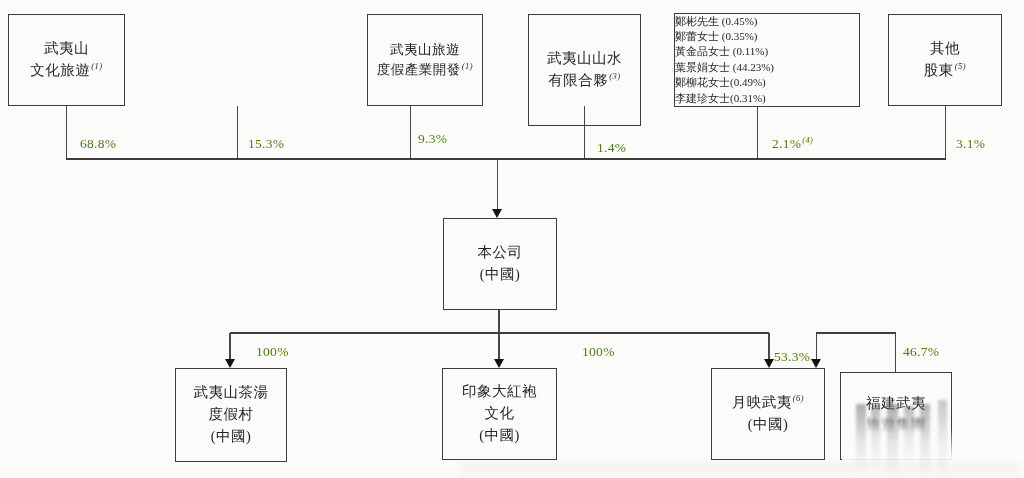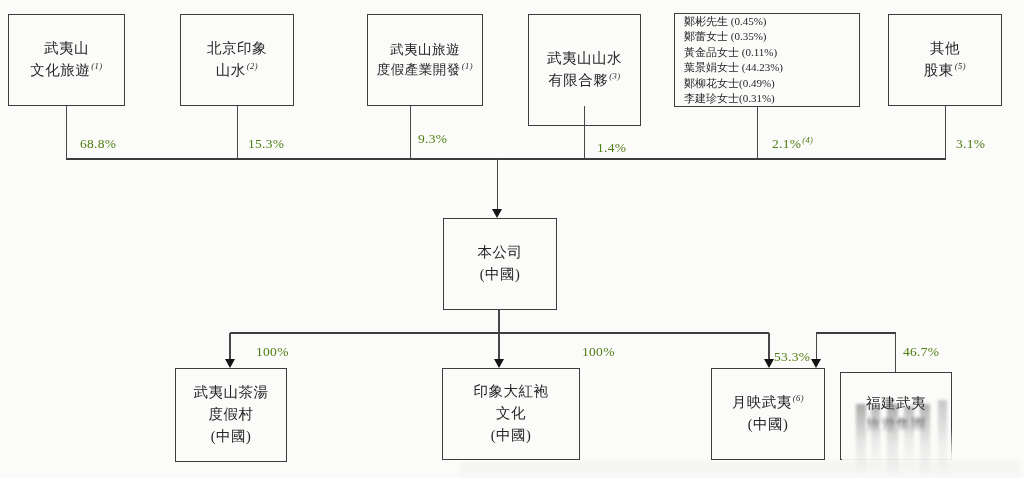--- a/index.html
+++ b/index.html
@@ -9,22 +9,22 @@
     font-family:"Liberation Serif","DejaVu Serif",serif;
   }
   .box{
     position:absolute;box-sizing:border-box;
     border:1.5px solid #3d3d3d;background:transparent;
     display:flex;flex-direction:column;align-items:center;justify-content:center;
     text-align:center;font-size:14.5px;line-height:1.5;letter-spacing:.5px;
   }
   .box .bl{white-space:nowrap;}
   .holders{
-    align-items:flex-start;justify-content:space-between;text-align:left;
-    font-size:11px;line-height:1.4;letter-spacing:0;padding-left:9px;
+    align-items:flex-start;justify-content:flex-end;text-align:left;
+    font-size:11px;line-height:1.4;letter-spacing:0;
   }
   .vline{position:absolute;width:1.5px;background:#474747;}
   .hline{position:absolute;height:2px;background:#3d3d3d;}
   .arrow{
     position:absolute;width:0;height:0;
     border-left:5.5px solid transparent;border-right:5.5px solid transparent;
     border-top:9px solid #141414;
   }
   .pct{position:absolute;font-size:13.5px;color:#4d7c0f;letter-spacing:.3px;white-space:nowrap;}
   sup.note{font-size:8.5px;font-style:italic;vertical-align:super;line-height:0;margin-left:1px;}
@@ -42,24 +42,20 @@
 </head>
 <body>
 
 <div id="stage">
 
   <div class="box" style="left:8px;top:14px;width:117px;height:92px;">
     <div class="bl"><span>武夷山</span></div>
     <div class="bl"><span>文化旅遊</span><sup class="note">(1)</sup></div>
   </div>
 
-  <div class="box" style="left:180px;top:14px;width:114px;height:92px;">
-    <div class="bl"><span>北京印象</span></div>
-    <div class="bl"><span>山水</span><sup class="note">(2)</sup></div>
-  </div>
 
   <div class="box" style="left:352px;top:14px;width:116px;height:92px;font-size:13.5px;margin-left:15px;">
     <div class="bl"><span>武夷山旅遊</span></div>
     <div class="bl"><span>度假產業開發</span><sup class="note">(1)</sup></div>
   </div>
 
   <div class="box" style="left:528px;top:14px;width:113px;height:112px;">
     <div class="bl"><span>武夷山山水</span></div>
     <div class="bl"><span>有限合夥</span><sup class="note">(3)</sup></div>
   </div>
@@ -121,21 +117,21 @@
   <div class="pct" style="left:582px;top:344px;"><span>100%</span></div>
   <div class="pct" style="left:774px;top:349px;"><span>53.3%</span></div>
   <div class="pct" style="left:903px;top:344px;"><span>46.7%</span></div>
 
   <div class="box" style="left:175px;top:368px;width:112px;height:94px;">
     <div class="bl"><span>武夷山茶湯</span></div>
     <div class="bl"><span>度假村</span></div>
     <div class="bl"><span>(中國)</span></div>
   </div>
 
-  <div class="box" style="left:442px;top:368px;width:138px;height:92px;align-items:center;">
+  <div class="box" style="left:442px;top:368px;width:115px;height:92px;align-items:center;">
     <div class="bl"><span>印象大紅袍</span></div>
     <div class="bl"><span>文化</span></div>
     <div class="bl"><span>(中國)</span></div>
   </div>
 
   <div class="box" style="left:711px;top:368px;width:114px;height:92px;">
     <div class="bl"><span>月映武夷</span><sup class="note">(6)</sup></div>
     <div class="bl"><span>(中國)</span></div>
   </div>
 

